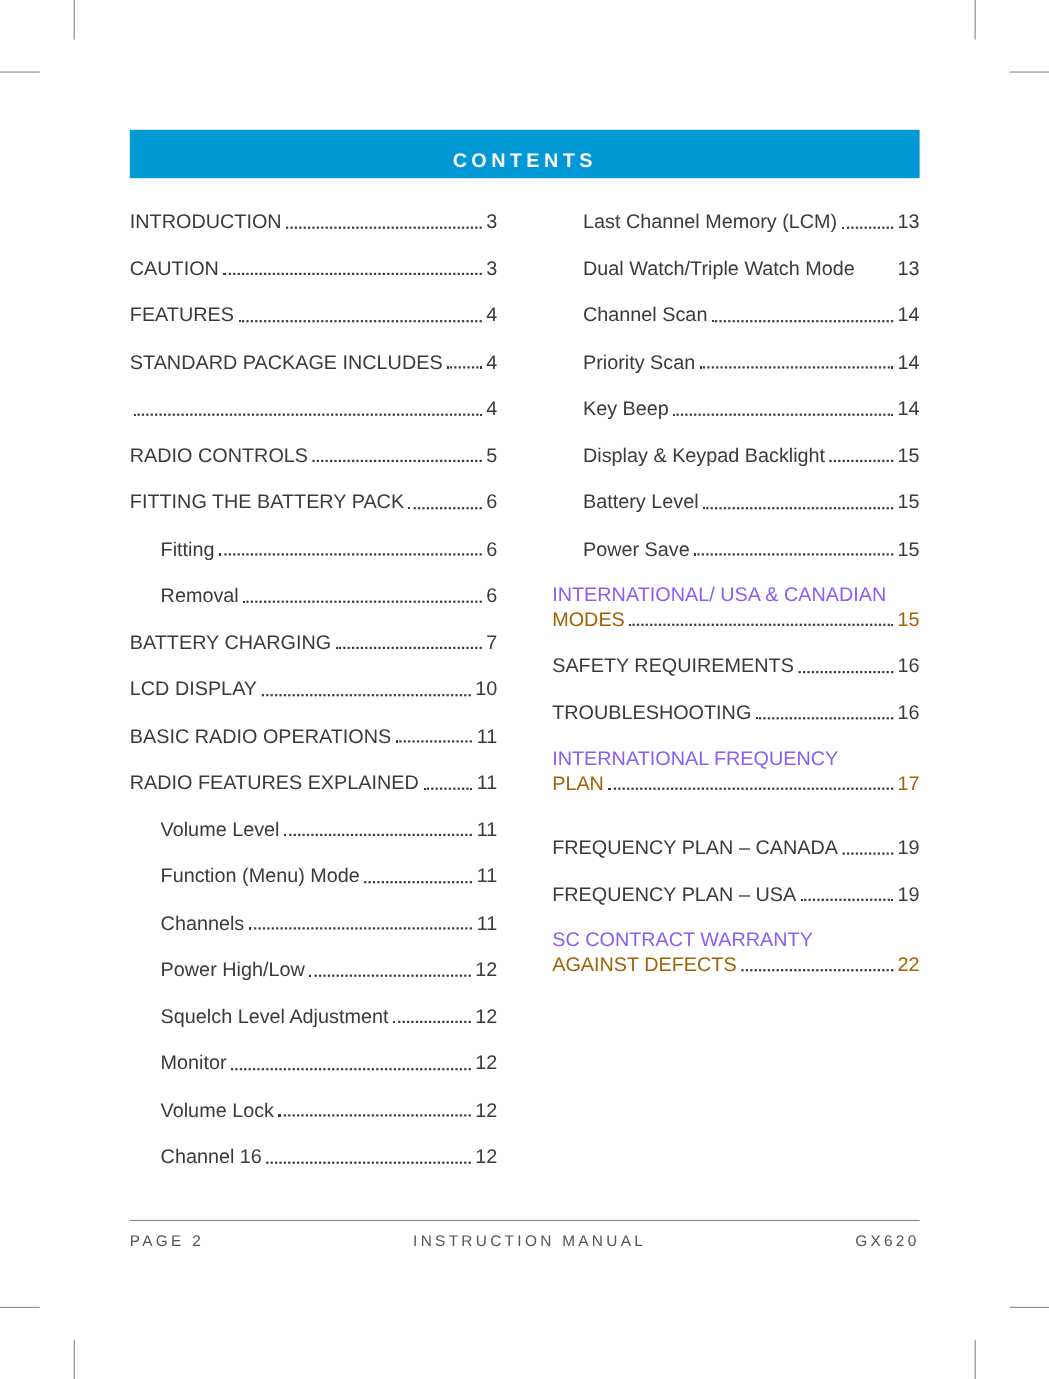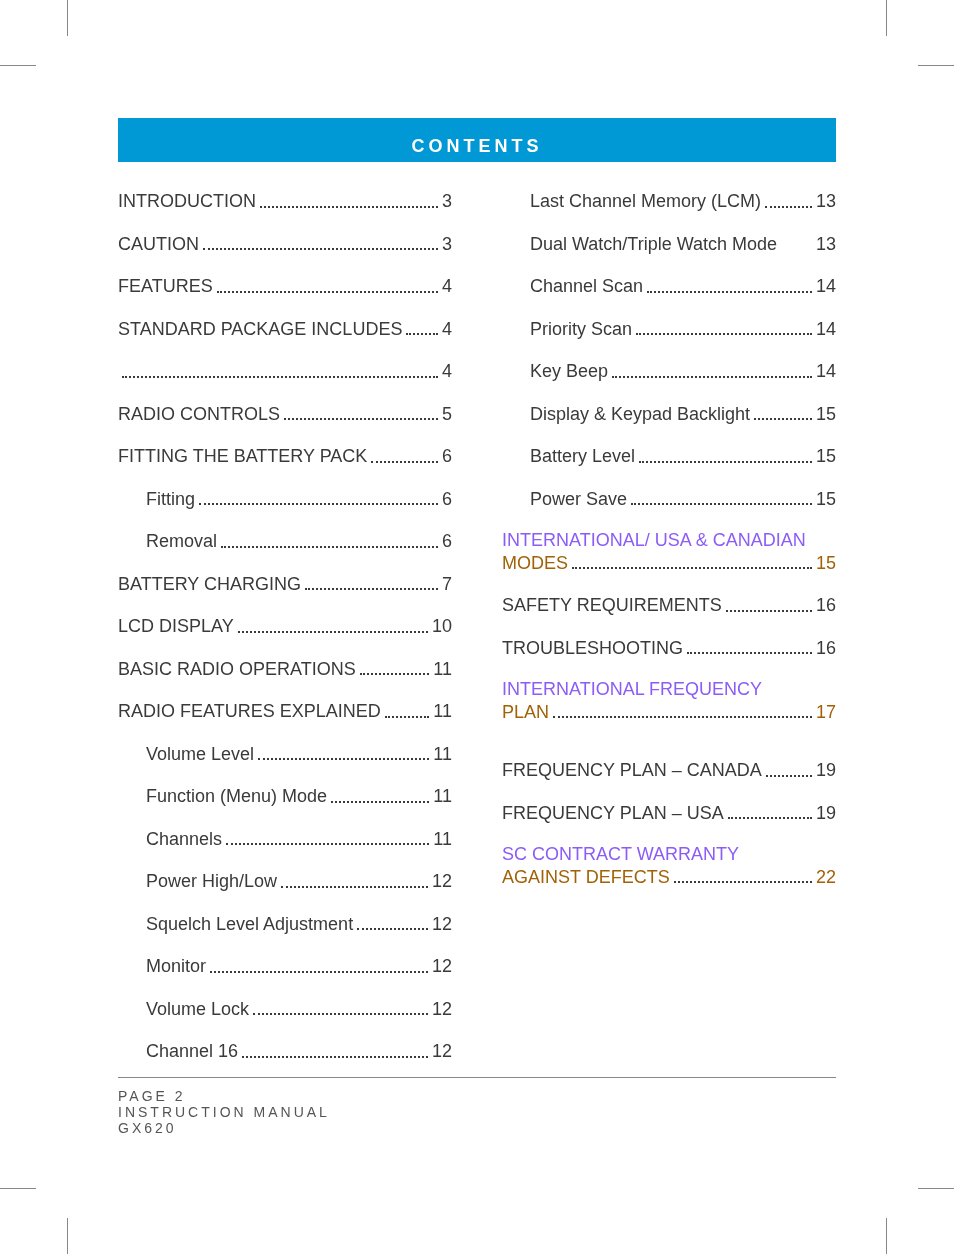--- a/index.html
+++ b/index.html
@@ -96,21 +96,20 @@
   .footer-line {
     border-top: 1px solid #888;
     margin-bottom: 10px;
   }
   .footer-row {
     display: flex;
     justify-content: space-between;
     font-size: 14px;
     letter-spacing: 3px;
     color: #555;
-    flex-direction: column;
   }
 </style>
 </head>
 <body>
 
 <div class="crop-tl-v"></div>
 <div class="crop-tr-v"></div>
 <div class="crop-bl-v"></div>
 <div class="crop-br-v"></div>
 <div class="crop-left-h"></div>

